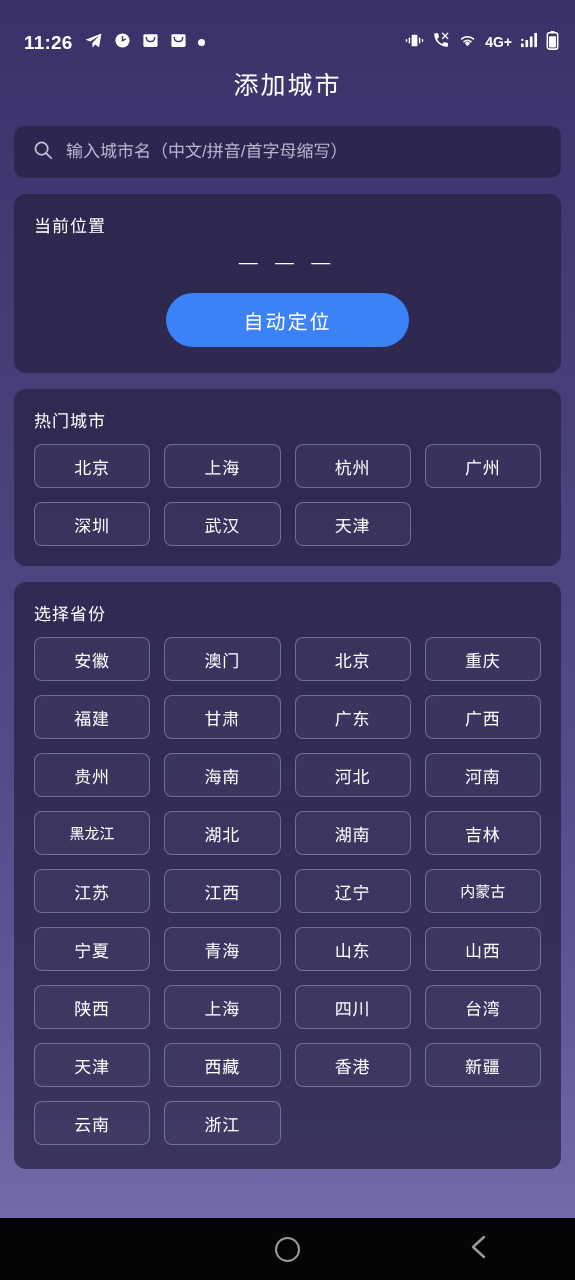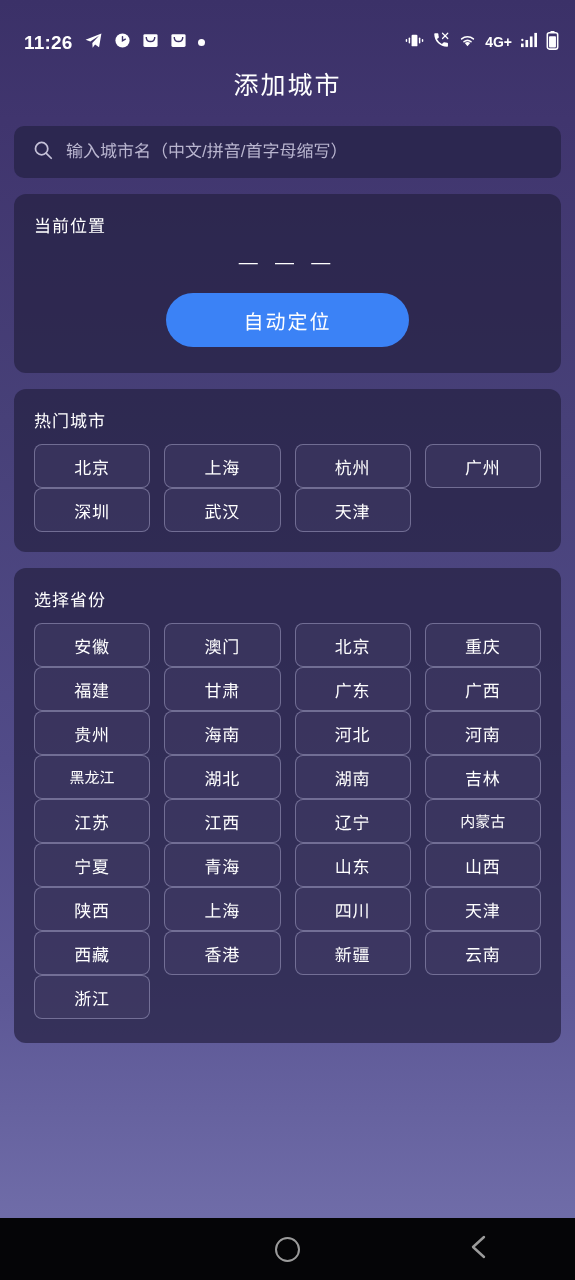--- a/index.html
+++ b/index.html
@@ -138,21 +138,21 @@
     letter-spacing: 2px;
     width: 243px;
     height: 54px;
     cursor: pointer;
   }
 
   
   .chip-grid {
     display: grid;
     grid-template-columns: repeat(4, 1fr);
-    gap: 0 14px;
+    gap: 14px 14px;
     margin-top: 12px;
   }
   .chip {
     height: 44px;
     border: 1px solid rgba(182, 180, 214, 0.45);
     border-radius: 8px;
     background: rgba(78, 74, 116, 0.30);
     color: #ffffff;
     font-size: 17px;
     font-family: inherit;
@@ -337,20 +337,21 @@
         <div class="chip">江西</div>
         <div class="chip">辽宁</div>
         <div class="chip narrow-text">内蒙古</div>
         <div class="chip">宁夏</div>
         <div class="chip">青海</div>
         <div class="chip">山东</div>
         <div class="chip">山西</div>
         <div class="chip">陕西</div>
         <div class="chip">上海</div>
         <div class="chip">四川</div>
+        <div class="chip">台湾</div>
         <div class="chip">天津</div>
         <div class="chip">西藏</div>
         <div class="chip">香港</div>
         <div class="chip">新疆</div>
         <div class="chip">云南</div>
         <div class="chip">浙江</div>
       </div>
   </div>
 
   <div class="navbar">

